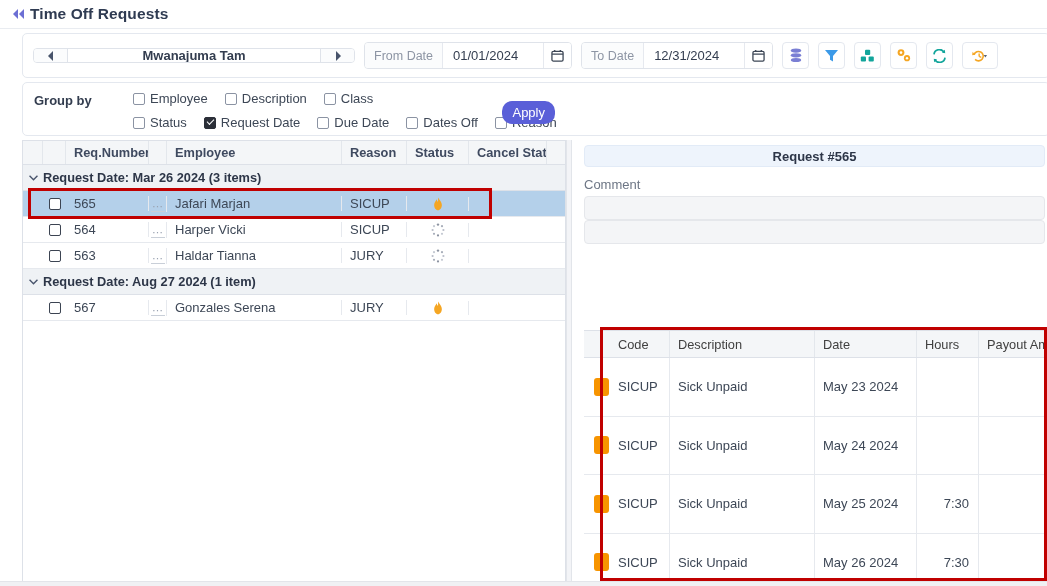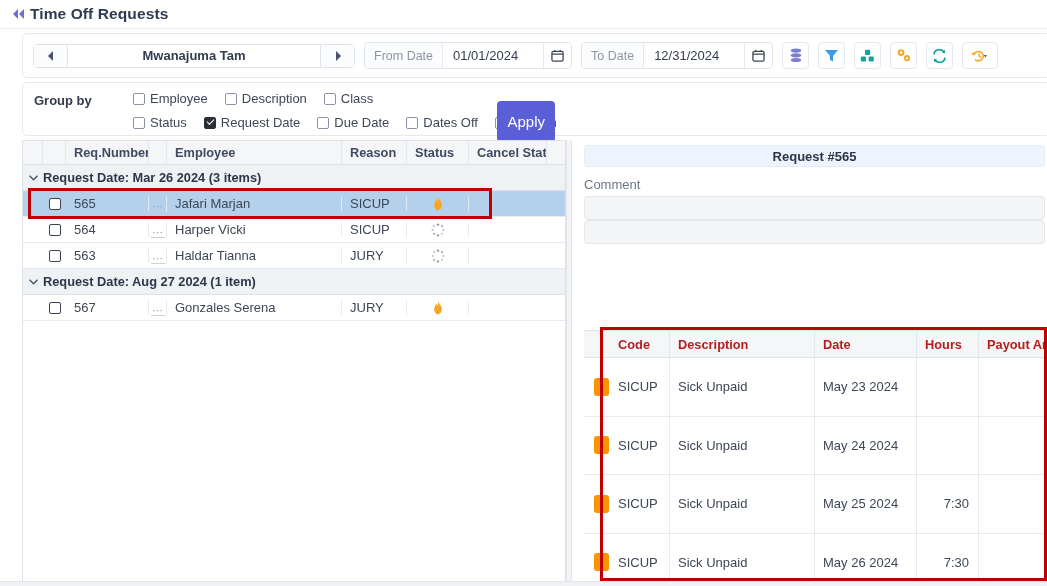--- a/index.html
+++ b/index.html
@@ -38,21 +38,21 @@
     width: 1028px; height: 45px;
     background: #ffffff;
     border: 1px solid #e4e8ef;
     border-radius: 5px;
     display: flex; align-items: center;
     padding: 0 10px;
     gap: 9px;
   }
   .emp-nav {
     display: flex; align-items: stretch;
-    height: 24px; width: 322px;
+    height: 15px; width: 322px;
     border: 1px solid #dfe3ea; border-radius: 4px;
     overflow: hidden; background: #fff;
   }
   .emp-nav .arrow {
     width: 34px; display: flex; align-items: center; justify-content: center;
     background: #fbfcfd; cursor: pointer; font-size: 10px; color: #47536b;
   }
   .emp-nav .arrow.left { border-right: 1px solid #dfe3ea; }
   .emp-nav .arrow.right { border-left: 1px solid #dfe3ea; }
   .emp-nav .emp-name {
@@ -115,22 +115,22 @@
   }
   .cb.checked { background: #2b2f38; border-color: #2b2f38; }
   .cb.checked::after {
     content: ''; position: absolute;
     left: 2px; top: 1px; width: 6px; height: 3px;
     border-left: 1.6px solid #fff; border-bottom: 1.6px solid #fff;
     transform: rotate(-45deg);
   }
   .apply-btn {
     position: absolute; right: 494px; top: 18px;
-    background: #5a5fd8; color: #fff; border: none; border-radius: 4px;
-    padding: 12px 10px; font-size: 15px; cursor: pointer;
+    background: #5a5fd8; color: #fff; border: none; border-radius: 10px;
+    padding: 4px 10px; font-size: 13px; cursor: pointer;
     font-family: "Liberation Sans", sans-serif;
   }
 
   
   .left-pane {
     position: absolute; left: 22px; top: 140px;
     width: 544px; height: 446px;
     border-left: 1px solid #dde1e8; border-right: 1px solid #dde1e8;
     background: #fff; overflow: hidden;
   }
@@ -229,21 +229,21 @@
     overflow: hidden;
   }
   .dg-head {
     display: flex; height: 28px; align-items: stretch;
     background: #f4f6f8; border-bottom: 1px solid #dde1e8;
     border-top: 1px solid #dde1e8;
     margin-left: 10px;
   }
   .dg-head .dhc {
     display: flex; align-items: center;
-    font-weight: bold; font-size: 12.8px; color: #b91c1c;
+    font-weight: normal; font-size: 12.8px; color: #404040;
     padding-left: 8px; border-right: 1px solid #e3e7ec;
     overflow: hidden; white-space: nowrap;
   }
   .dg-row {
     display: flex; align-items: stretch; height: 58.5px;
     border-bottom: 1px solid #e6e9ee; margin-left: 10px;
   }
   .dg-row .drc {
     display: flex; align-items: center;
     padding-left: 8px; font-size: 13px; color: #3d4756;

